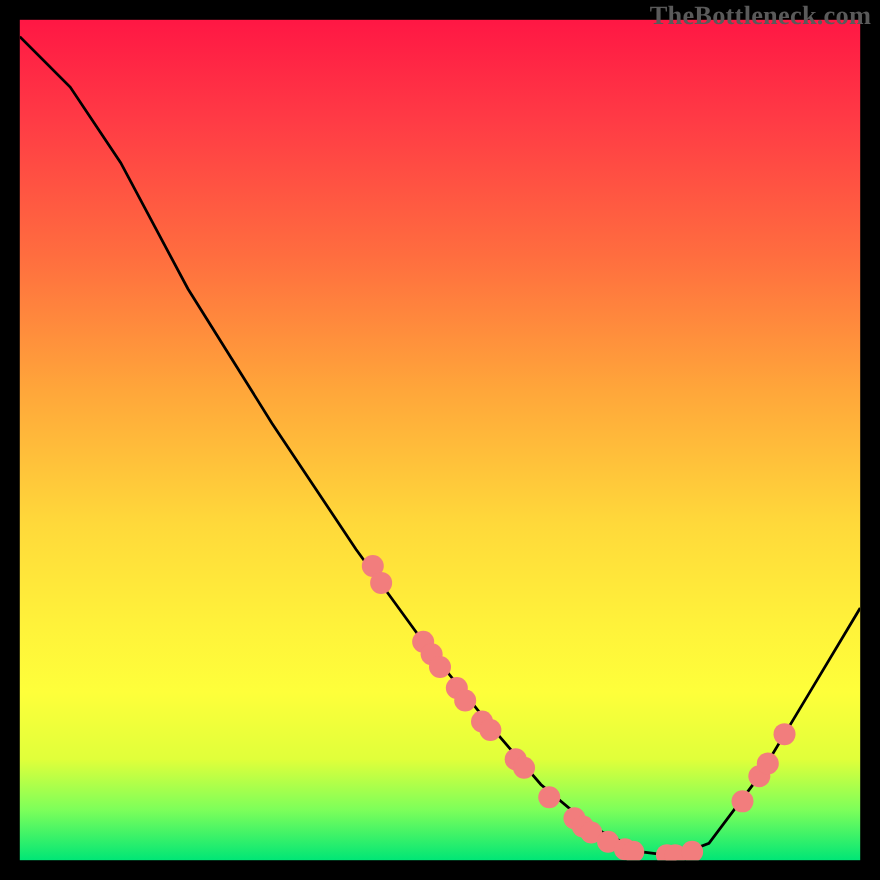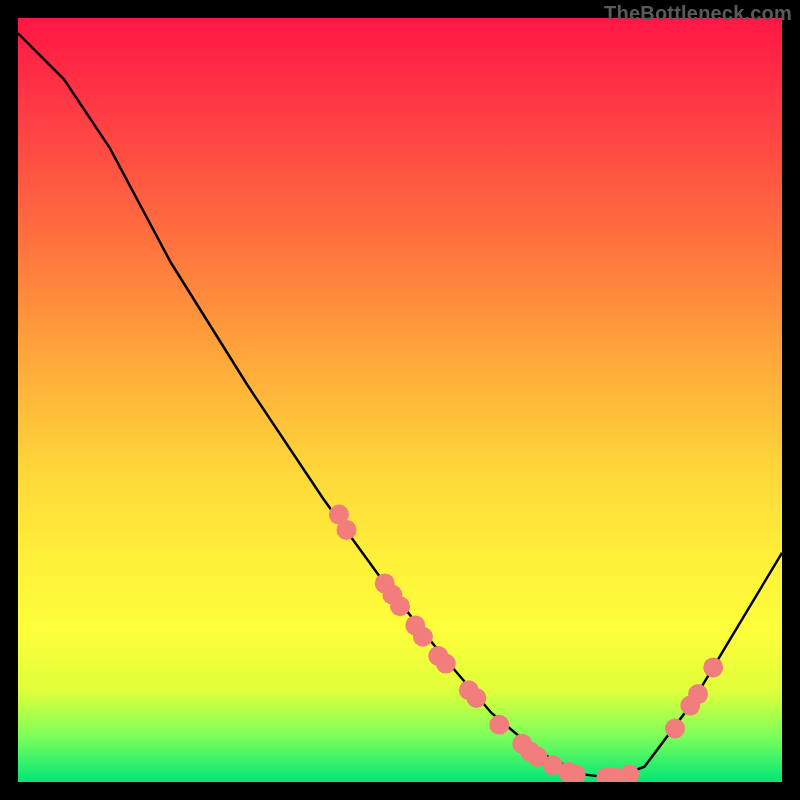--- a/index.html
+++ b/index.html
@@ -26,22 +26,22 @@
       #feff3a 80%,
       #e0ff3a 88%,
       #7dff5a 94%,
       #00e676 100%
     );
   }
   .watermark {
     position: absolute;
     top: 2px;
     right: 8px;
-    font-family: Liberation Sans, sans-serif;
-    font-size: 20px;
+    font-family: Liberation Serif, serif;
+    font-size: 24px;
     font-weight: 600;
     color: #5a5a5a;
     letter-spacing: 0.2px;
   }
   svg.plot {
     position: absolute;
     top: 0;
     left: 0;
     width: 764px;
     height: 764px;

